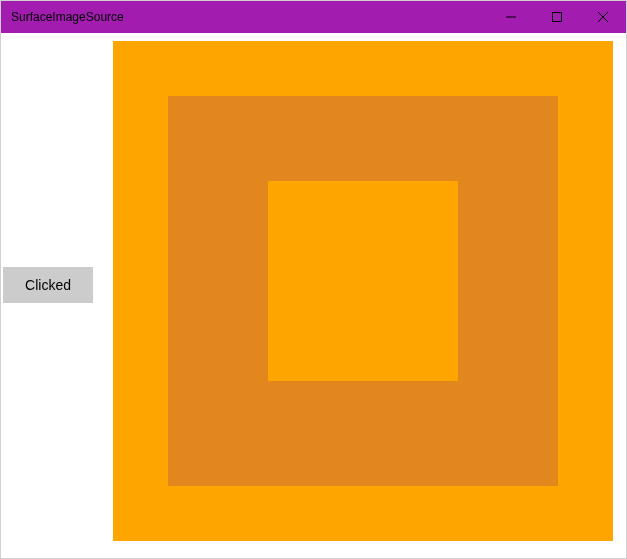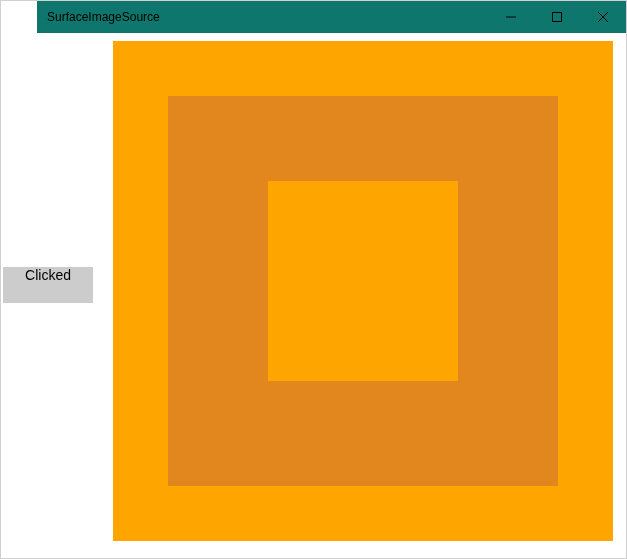--- a/index.html
+++ b/index.html
@@ -16,22 +16,21 @@
       overflow: hidden;
       border: 1px solid #d0d0d0;
       position: relative;
     }
     .titlebar {
       height: 32px;
       display: flex;
       align-items: center;
       justify-content: space-between;
       padding-left: 10px;
-      background: #0f766e;
-      margin-left: 36px;
+      background: #a21caf;
     }
     .titlebar-title {
       font-size: 12px;
       color: #000;
     }
     .titlebar-controls {
       display: flex;
       height: 100%;
     }
     .titlebar-btn {
@@ -87,20 +86,21 @@
       left: 2px;
       top: 234px;
       width: 90px;
       height: 36px;
       background: #cccccc;
       border: none;
       font-family: inherit;
       font-size: 14px;
       color: #000;
       display: flex;
+      align-items: center;
       justify-content: center;
     }
   </style>
 </head>
 <body>
 
 <div class="titlebar">
   <div class="titlebar-title">SurfaceImageSource</div>
   <div class="titlebar-controls">
     <button class="titlebar-btn" aria-label="Minimize">

